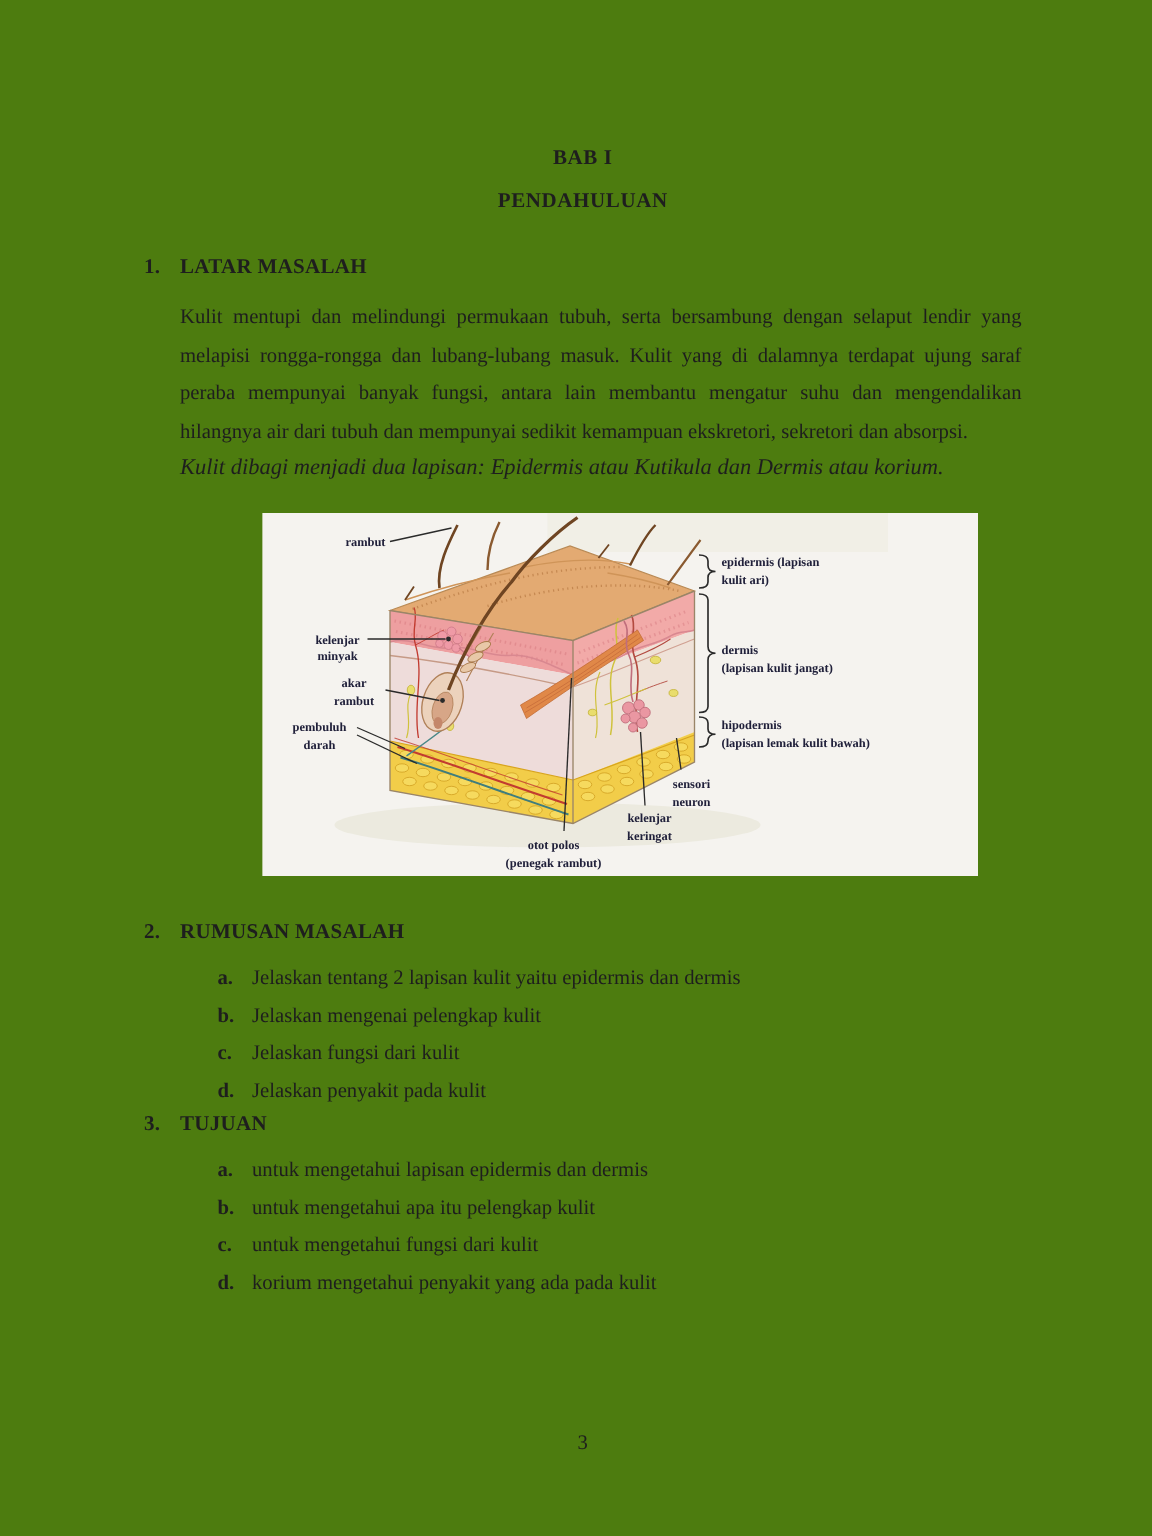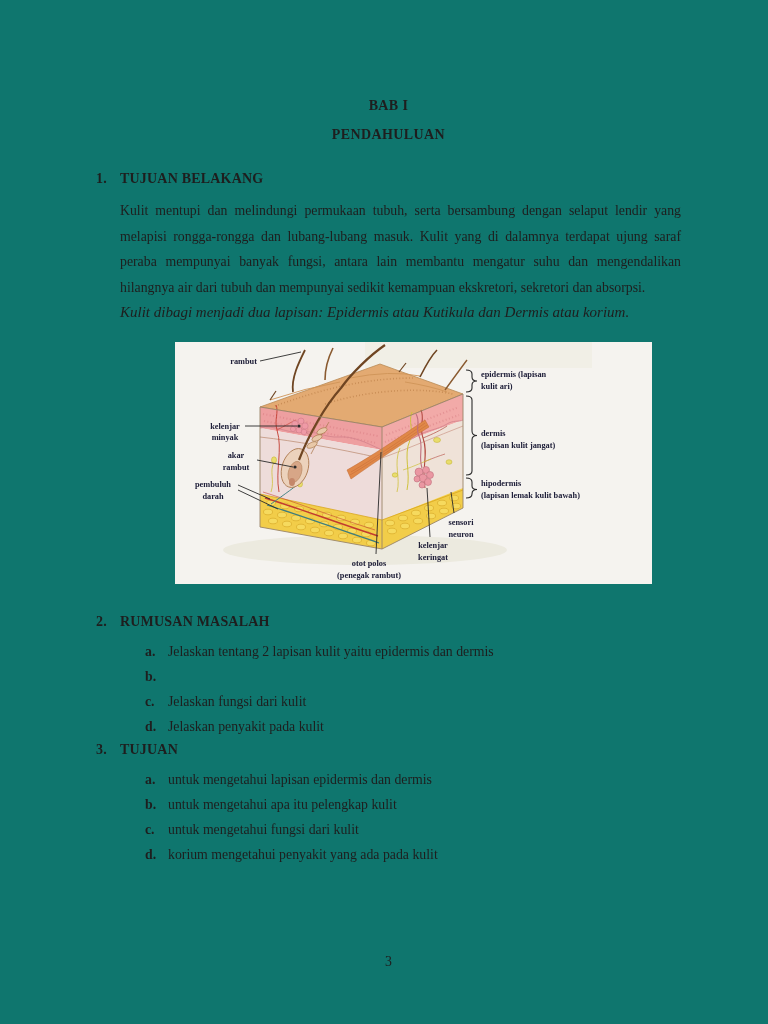--- a/index.html
+++ b/index.html
@@ -1,17 +1,17 @@
 <!DOCTYPE html>
 <html><head>
 <meta charset="utf-8">
 <style>
   html,body{margin:0;padding:0;background:#ffffff;}
   body{width:768px;height:1024px;overflow:hidden;}
-  .page{position:relative;width:768px;height:1024px;background:#0f766e;
+  .page{position:relative;width:768px;height:1024px;background:#4d7c0f;
         font-family:"Liberation Serif","DejaVu Serif",serif;color:#1e1e1e;}
   .content{padding:91px 87px 0 96px;}
   .title-line{text-align:center;font-weight:bold;font-size:14px;line-height:29px;letter-spacing:0.4px;}
   .sec{}
   .sec-heading{display:flex;font-weight:bold;font-size:14px;line-height:18px;letter-spacing:0.2px;}
   .sec-num{width:24px;flex:0 0 24px;}
   .para{margin:10px 0 0 24px;width:561px;text-align:justify;font-size:13.8px;line-height:25.5px;}
   .para2{margin:0 0 16px 24px;width:561px;font-size:15px;line-height:25.5px;font-style:italic;}
   .figure-wrap{margin-left:79px;width:477px;height:242px;background:#f5f3ef;}
   .items{margin-top:8px;}
@@ -29,21 +29,21 @@
   <div class="content">
 
     <div>
       <div class="title-line">BAB I</div>
       <div class="title-line">PENDAHULUAN</div>
     </div>
 
     <div class="sec" style="margin-top:21px;">
       <div class="sec-heading">
         <span class="sec-num">1.</span>
-        <span>TUJUAN BELAKANG</span>
+        <span>LATAR MASALAH</span>
       </div>
       <p class="para">Kulit mentupi dan melindungi permukaan tubuh, serta bersambung dengan selaput lendir yang melapisi rongga-rongga dan lubang-lubang masuk. Kulit yang di dalamnya terdapat ujung saraf peraba mempunyai banyak fungsi, antara lain membantu mengatur suhu dan mengendalikan hilangnya air dari tubuh dan mempunyai sedikit kemampuan ekskretori, sekretori dan absorpsi.</p>
       <p class="para2">Kulit dibagi menjadi dua lapisan: Epidermis atau Kutikula dan Dermis atau korium.</p>
     </div>
 
     <div class="figure-wrap">
       <svg width="417" height="242" viewBox="0 0 417 242">
         <rect x="0" y="0" width="417" height="242" fill="#f5f3ef"></rect>
         <rect x="190" y="0" width="227" height="26" fill="#efece3" opacity="0.7"></rect>
         <ellipse cx="190" cy="208" rx="142" ry="15" fill="#eceadf"></ellipse>
@@ -248,20 +248,21 @@
         <span class="sec-num">2.</span>
         <span>RUMUSAN MASALAH</span>
       </div>
       <div class="items">
         <div class="item">
           <span class="item-letter">a.</span>
           <span>Jelaskan tentang 2 lapisan kulit yaitu epidermis dan dermis</span>
         </div>
         <div class="item">
           <span class="item-letter">b.</span>
+          <span>Jelaskan mengenai pelengkap kulit</span>
         </div>
         <div class="item">
           <span class="item-letter">c.</span>
           <span>Jelaskan fungsi dari kulit</span>
         </div>
         <div class="item">
           <span class="item-letter">d.</span>
           <span>Jelaskan penyakit pada kulit</span>
         </div>
       </div>

